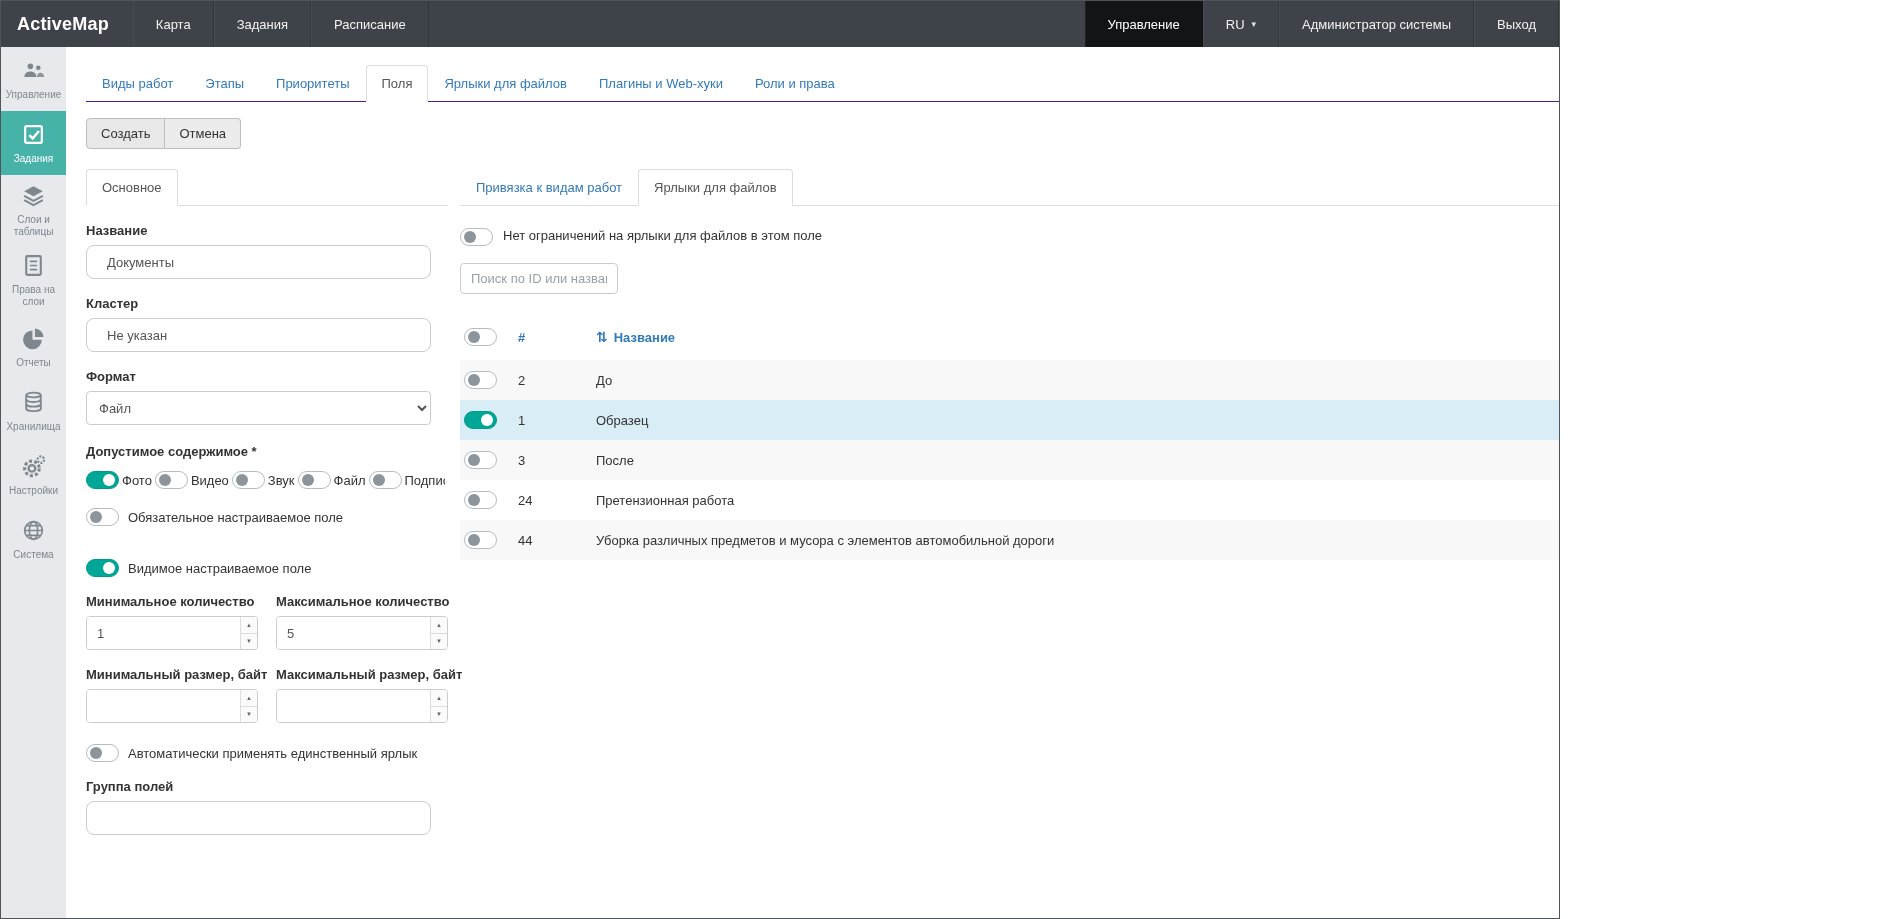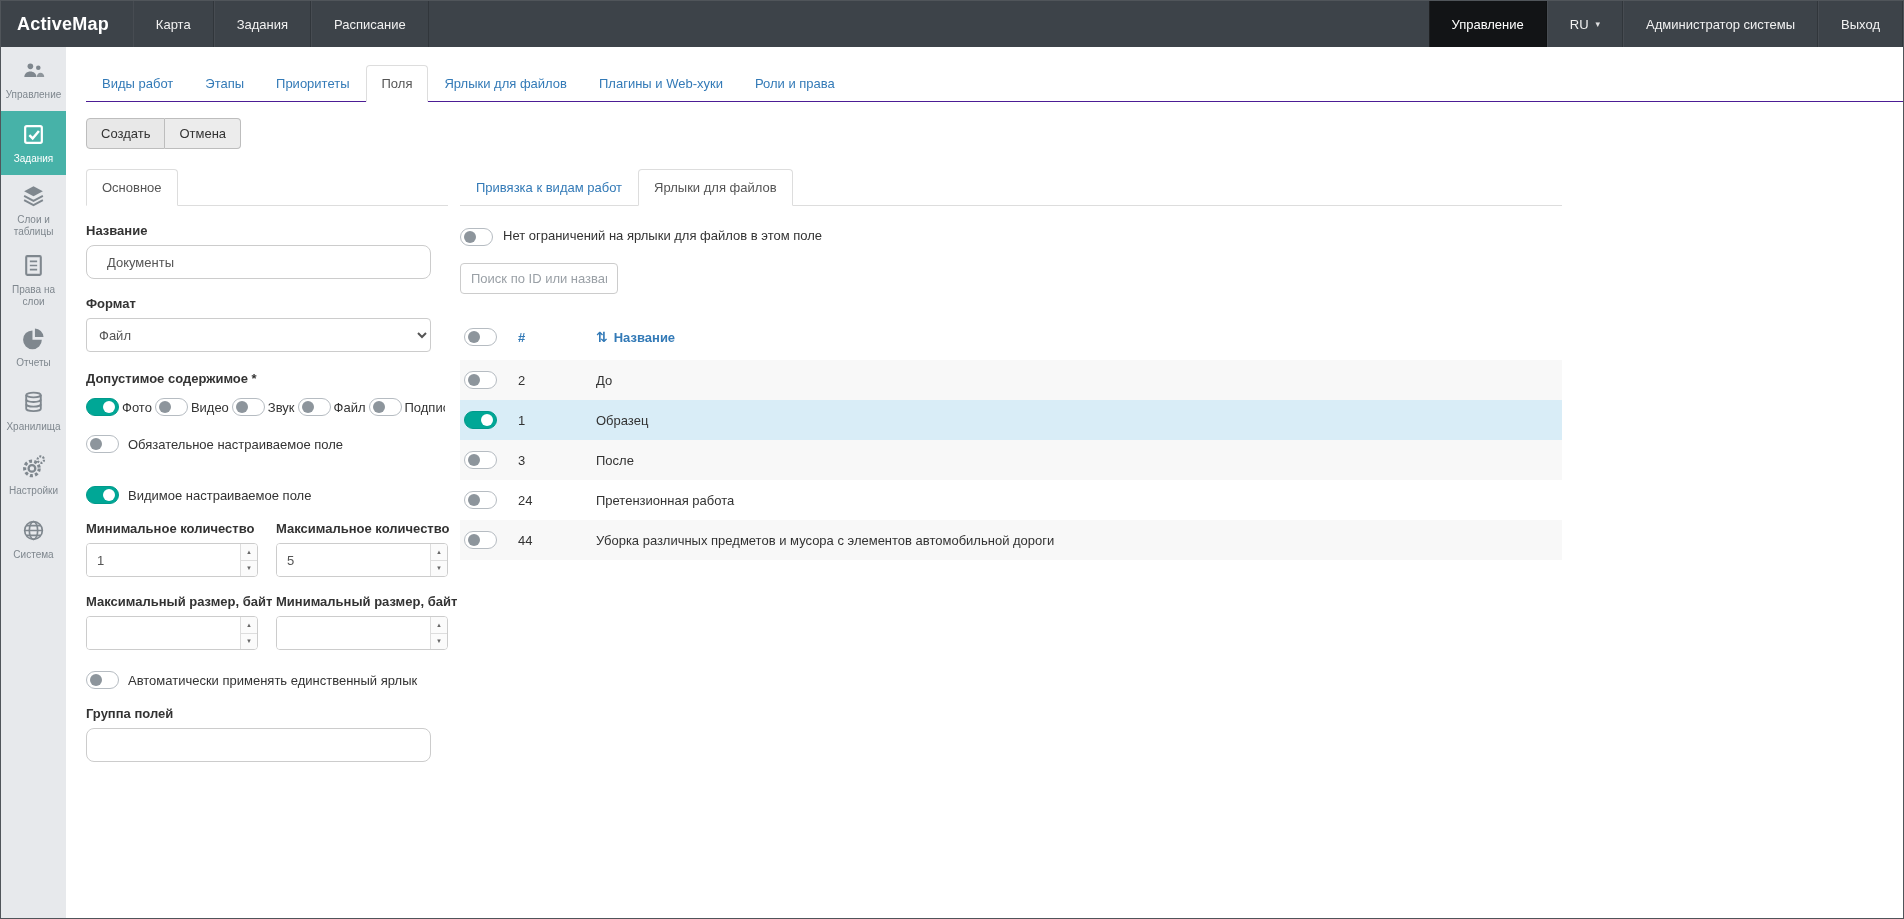--- a/index.html
+++ b/index.html
@@ -1,18 +1,18 @@
 <!DOCTYPE html>
 <html><head>
 <meta charset="utf-8">
 <style>
 *{box-sizing:border-box;margin:0;padding:0}
 html,body{width:1904px;height:919px}
 body{font-family:"Liberation Sans","DejaVu Sans",sans-serif;background:#fff;overflow:hidden}
-.window{width:1904px;height:919px;border:1px solid #50555a;display:flex;flex-direction:column;background:#fff}
+.window{width:1560px;height:919px;border:1px solid #50555a;display:flex;flex-direction:column;background:#fff}
 .topbar{flex:0 0 46px;background:#3d4349;display:flex;align-items:stretch;color:#f2f2f2}
 .brand{display:flex;align-items:center;font-size:18px;font-weight:bold;color:#fff;padding:0 24px 0 16px;letter-spacing:.2px;cursor:pointer}
 .nav{display:flex;align-items:stretch}
 .nav-item{display:flex;align-items:center;padding:0 22px;font-size:13px;cursor:pointer;border-right:1px solid rgba(0,0,0,.18);border-left:1px solid rgba(255,255,255,.05);white-space:nowrap}
 .nav-item.active{background:#121416;color:#fff}
 .topbar .spacer{flex:1}
 .caret{font-size:9px;margin-left:7px;opacity:.9}
 .body-row{flex:1;display:flex;min-height:0}
 .sidebar{flex:0 0 65px;background:#e7e9ec;display:flex;flex-direction:column;overflow:hidden}
 .side-item{min-height:64px;display:flex;flex-direction:column;align-items:center;justify-content:center;gap:6px;padding:8px 2px;color:#7f878e;font-size:10px;line-height:1.15;text-align:center;cursor:pointer}
@@ -198,20 +198,24 @@
 
         <div class="left-col">
           <div class="subtabs">
             <div class="tab active">Основное</div>
           </div>
           <div class="field">
             <span class="f-label">Название</span>
             <input class="text-input" value="Документы" style="">
           </div>
           <div class="field">
+            <span class="f-label">Кластер</span>
+            <input class="text-input" value="Не указан" style="">
+          </div>
+          <div class="field">
             <span class="f-label">Формат</span>
             <select class="select"><option>Файл</option></select>
           </div>
           <div class="field" style="margin-top:19px">
             <span class="f-label">Допустимое содержимое *</span>
             <div class="content-toggles" id="content-toggles">
                 <span class="ct">
                   <span class="switch on">
                     <span class="knob"></span>
                   </span>
@@ -275,31 +279,31 @@
                 <input class="num-input" value="5" style="">
                 <div class="spinner">
                     <span class="spin up">▲</span>
                     <span class="spin">▼</span>
                   </div>
               </div>
             </div>
           </div>
           <div class="field-row">
             <div class="half">
-              <span class="f-label">Максимальный размер, байт</span>
+              <span class="f-label">Минимальный размер, байт</span>
               <div class="num-wrap">
                 <input class="num-input" value="" style="">
                 <div class="spinner">
                     <span class="spin up">▲</span>
                     <span class="spin">▼</span>
                   </div>
               </div>
             </div>
             <div class="half">
-              <span class="f-label">Минимальный размер, байт</span>
+              <span class="f-label">Максимальный размер, байт</span>
               <div class="num-wrap">
                 <input class="num-input" value="" style="">
                 <div class="spinner">
                     <span class="spin up">▲</span>
                     <span class="spin">▼</span>
                   </div>
               </div>
             </div>
           </div>
           <div class="toggle-row" style="margin-top:21px">

